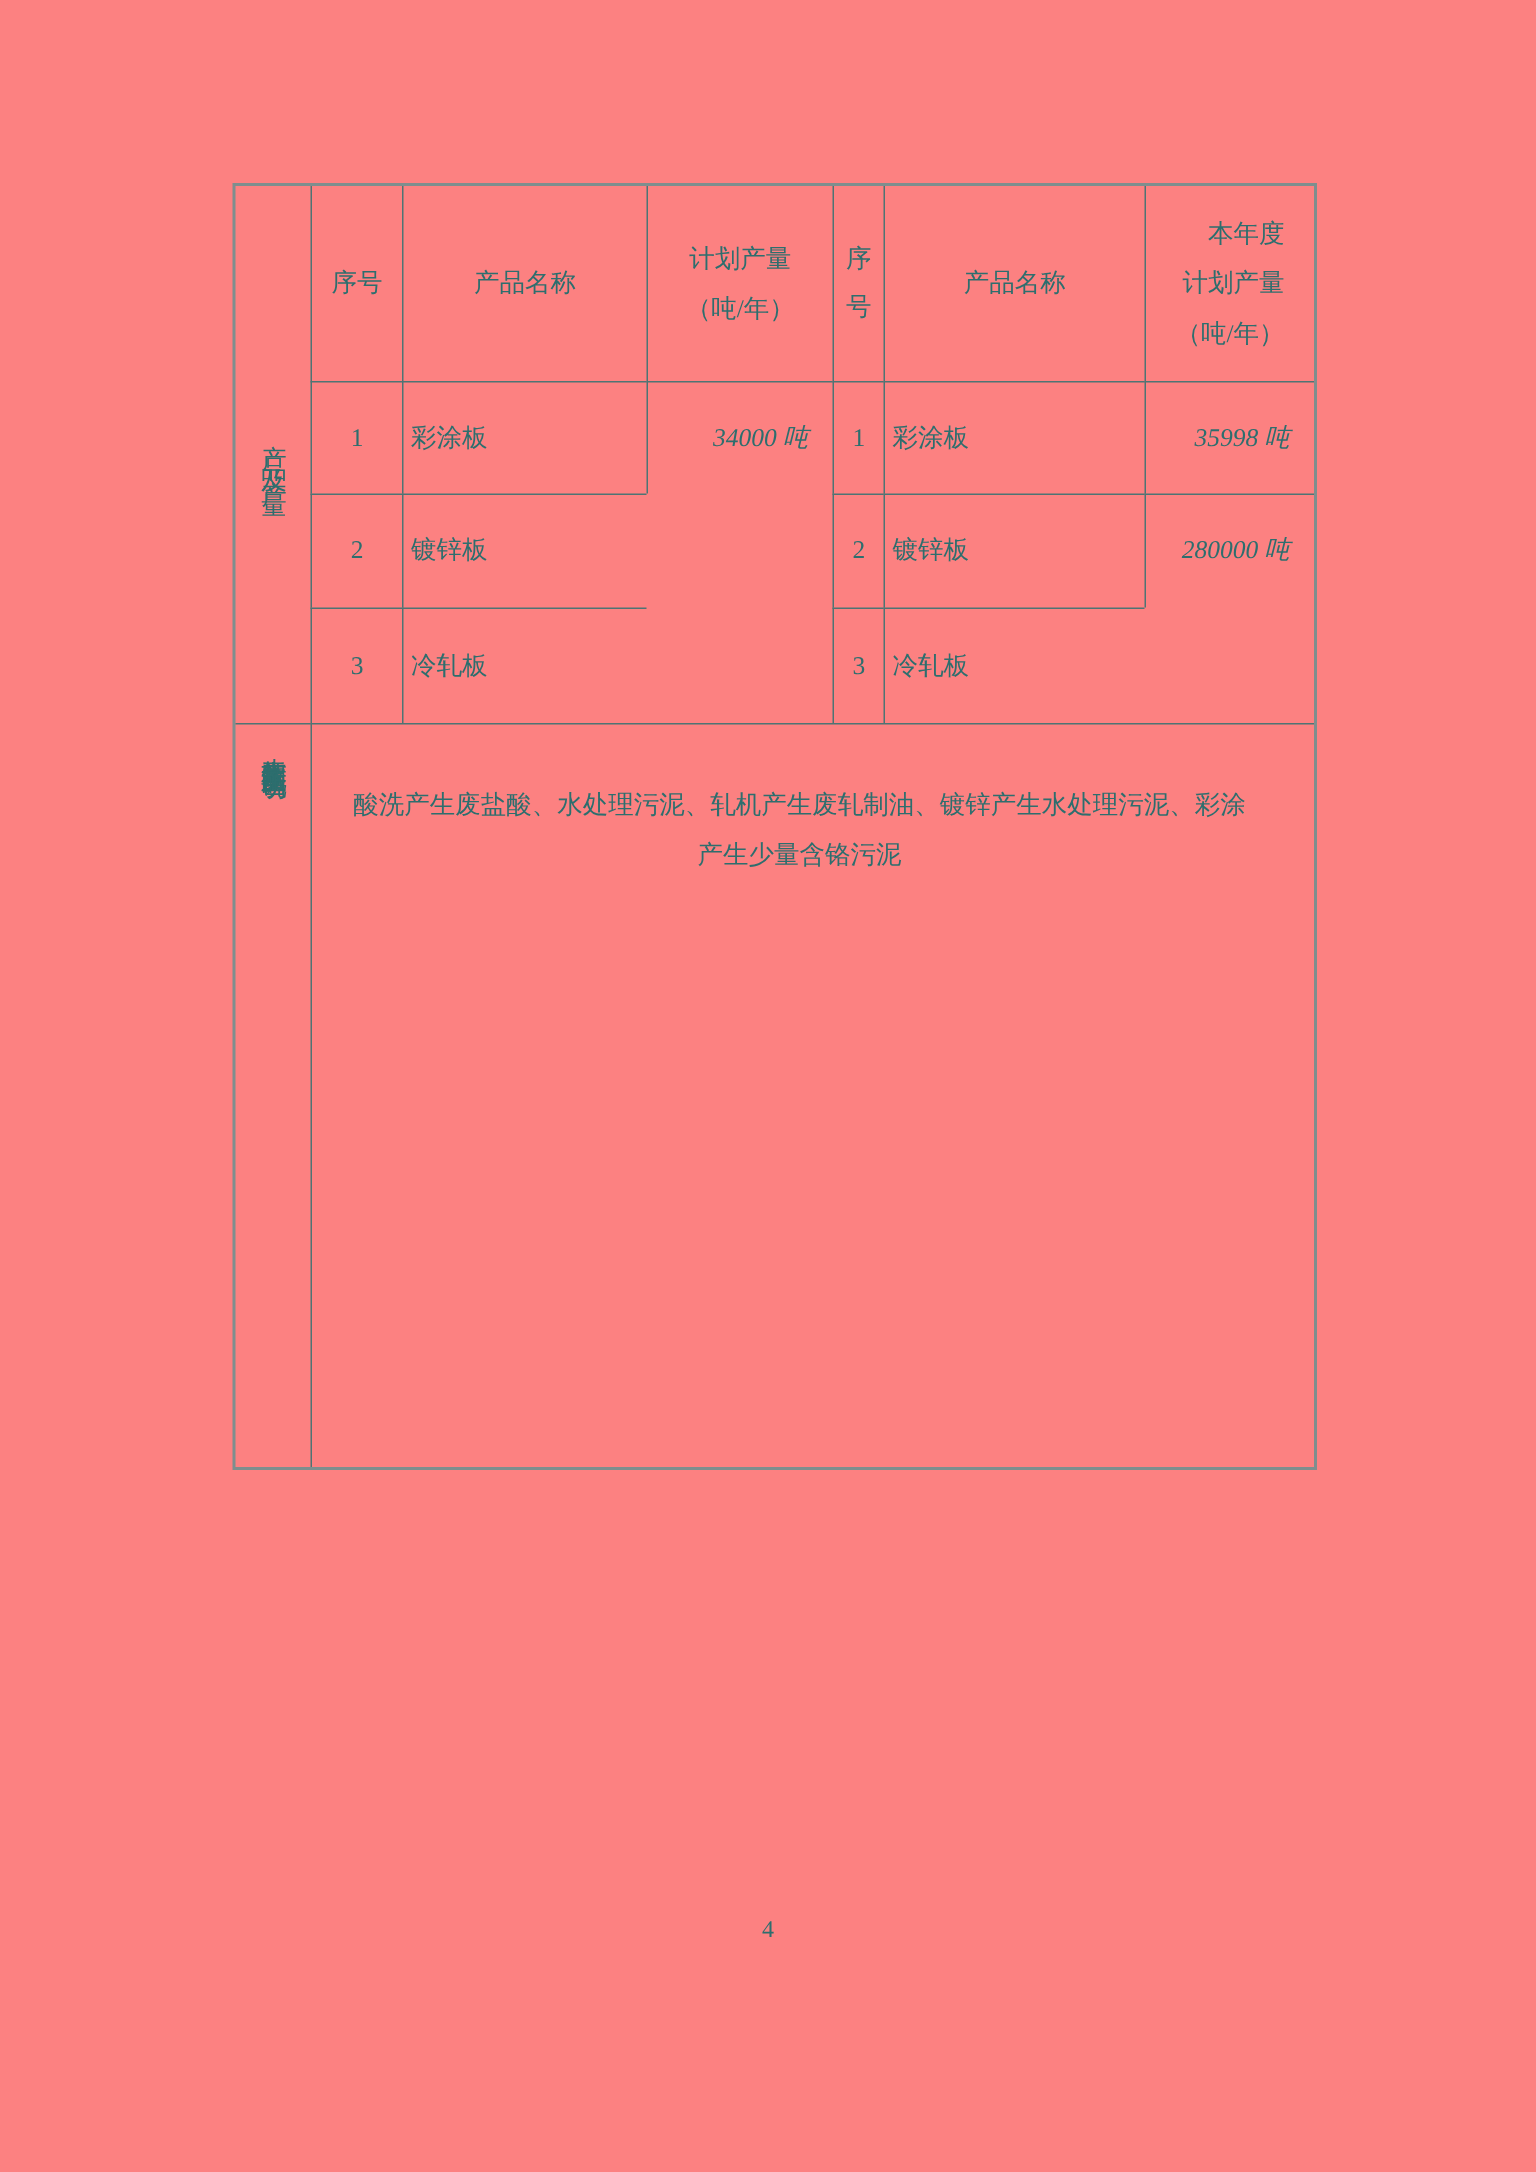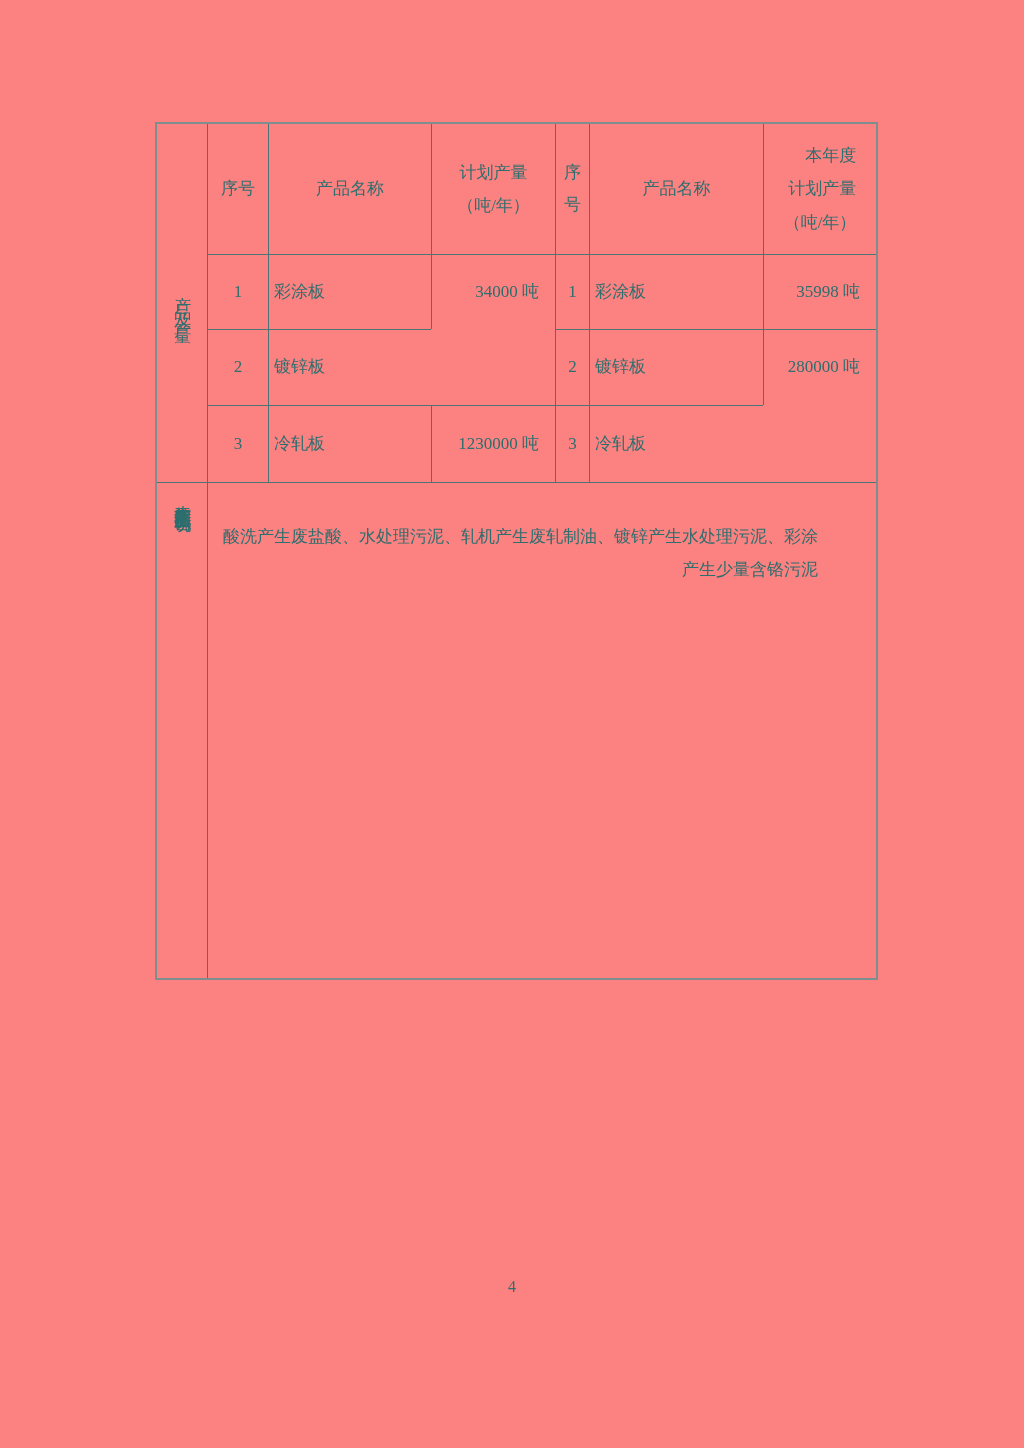--- a/index.html
+++ b/index.html
@@ -52,41 +52,42 @@
   .span-cols { grid-column: 2 / 8; }
   .left {
     justify-content: flex-start;
     text-align: center;
     padding-left: 5px;
   }
   .right {
     justify-content: flex-end;
     text-align: right;
     padding-right: 16px;
+    font-style: italic;
   }
   .vlabel {
     writing-mode: vertical-rl;
     text-orientation: upright;
   }
   .vlabel-centered { letter-spacing: 8px; }
   .cell.top {
     align-items: flex-start;
     padding-top: 9px;
   }
   .vlabel-process { letter-spacing: 1px; }
   .narrow {
     line-height: 1.9;
     word-break: break-all;
     padding: 0 7px;
   }
   .multiline { line-height: 1.95; }
   .desc-cell {
     display: block;
-    padding: 37px 10px 0 4px;
-    text-align: right;
+    padding: 37px 10px 0 22px;
+    text-align: center;
   }
   .desc-text {
     max-width: 606px;
     line-height: 1.95;
   }
   .page-number {
     position: absolute;
     top: 1278px;
     left: 0;
     width: 100%;
@@ -132,21 +133,20 @@
     <div class="cell gc7 gr2 bl bt right">35998 吨</div>
 
     <div class="cell gc2 gr3 bl bt">2</div>
     <div class="cell gc3 gr3 bl bt left">镀锌板</div>
     <div class="cell gc5 gr3 bl bt">2</div>
     <div class="cell gc6 gr3 bl bt left">镀锌板</div>
     <div class="cell gc7 gr3 bl bt right">280000 吨</div>
 
     <div class="cell gc2 gr4 bl bt">3</div>
     <div class="cell gc3 gr4 bl bt left">冷轧板</div>
-    <div class="cell gc4 gr4 bl bt right">1230000 吨</div>
     <div class="cell gc5 gr4 bl bt">3</div>
     <div class="cell gc6 gr4 bl bt left">冷轧板</div>
 
     <div class="cell gc1 gr5 bt top">
       <span class="vlabel vlabel-process">生产工艺流程图及工艺说明</span>
     </div>
     <div class="cell span-cols gr5 bl bt desc-cell">
       <div class="desc-text">酸洗产生废盐酸、水处理污泥、轧机产生废轧制油、镀锌产生水处理污泥、彩涂产生少量含铬污泥</div>
     </div>
 

